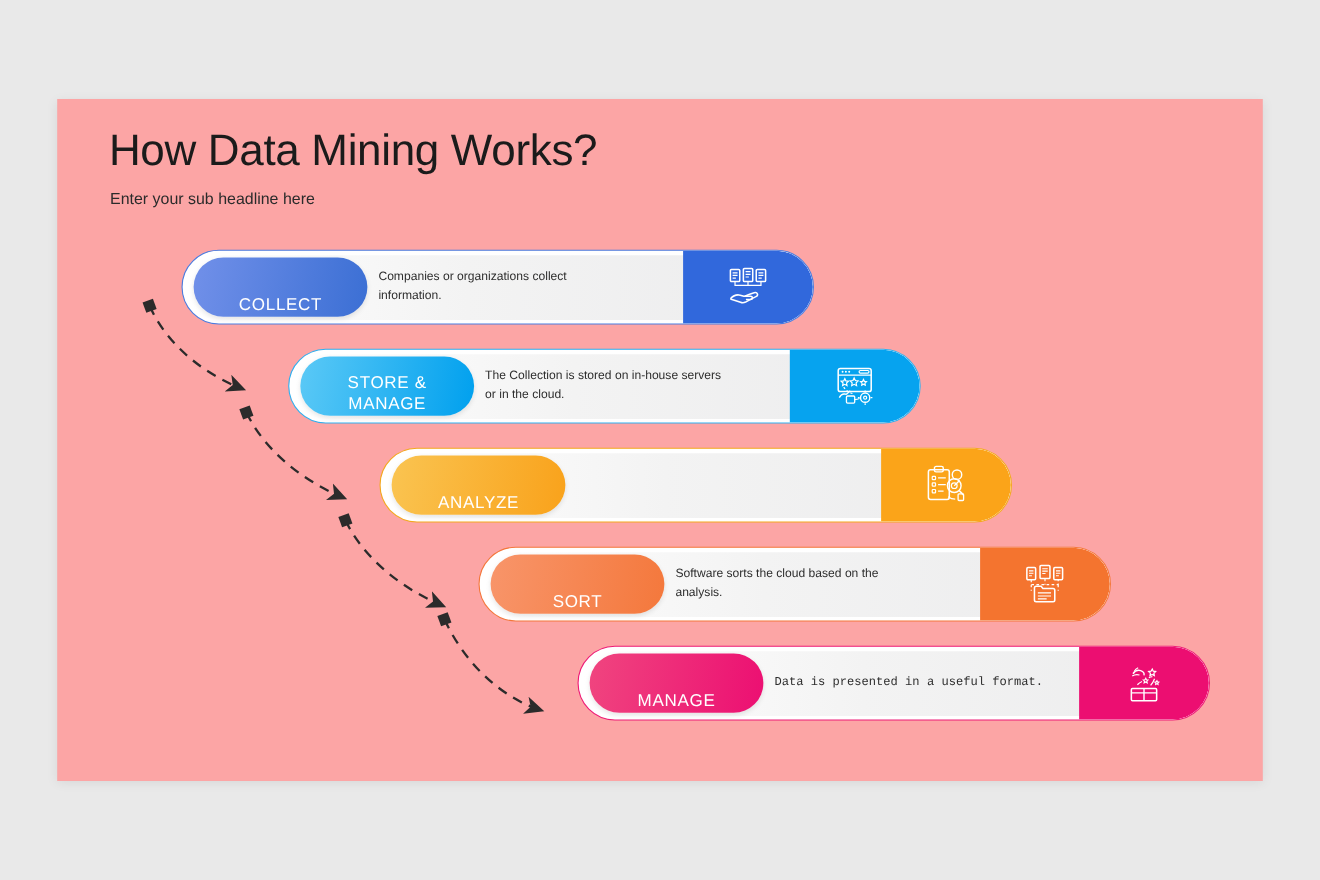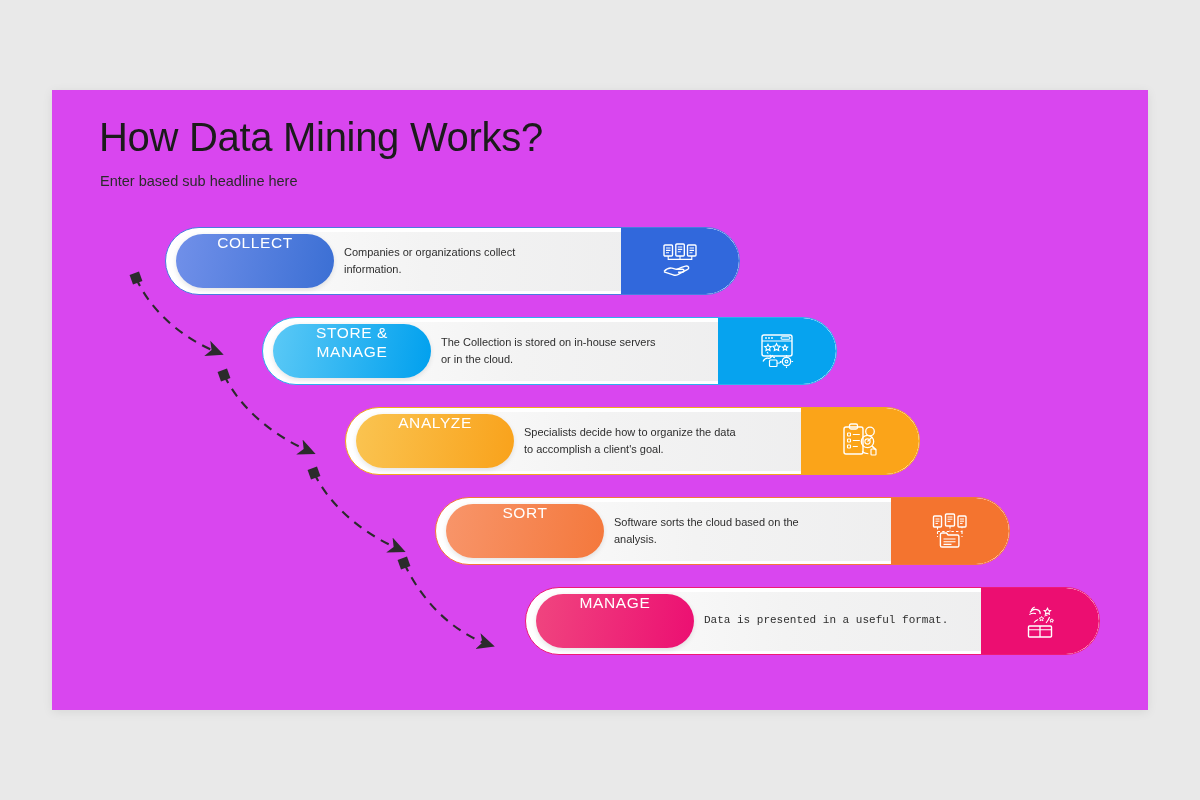--- a/index.html
+++ b/index.html
@@ -8,21 +8,21 @@
     background: #e9e9e9;
     font-family: "Liberation Sans", sans-serif;
     overflow: hidden;
   }
   #root { position: relative; width: 1200px; height: 800px; }
 
   .slide {
     position: absolute;
     left: 52px; top: 90px;
     width: 1096px; height: 620px;
-    background: #d946ef;
+    background: #fca5a5;
     box-shadow: 0 2px 10px rgba(0,0,0,0.08);
   }
 
   .title {
     position: absolute;
     left: 47px; top: 25px;
     font-size: 40px;
     font-weight: 400;
     color: #1b1b1b;
     letter-spacing: -0.3px;
@@ -80,21 +80,21 @@
   .endcap svg { display: block; }
 
   .label-pill {
     position: absolute;
     left: 10px; top: 6px;
     height: calc(100% - 12px);
     width: 158px;
     border-radius: 28px;
     background: linear-gradient(100deg, var(--c1) 0%, var(--c2) 100%);
     display: flex;
-    align-items: flex-start;
+    align-items: flex-end;
     justify-content: center;
     box-shadow: 0 2px 5px rgba(0,0,0,0.10);
   }
   .label-pill .ltext {
     color: #ffffff;
     font-size: 15.5px;
     font-weight: 400;
     letter-spacing: 0.6px;
     text-align: center;
     line-height: 1.22;
@@ -111,21 +111,21 @@
     white-space: pre-line;
   }
 </style>
 </head>
 <body>
 
 <div id="root">
   <div class="slide">
 
     <div class="title">How Data Mining Works?</div>
-    <div class="subtitle">Enter based sub headline here</div>
+    <div class="subtitle">Enter your sub headline here</div>
 
     <svg class="arrows" viewBox="0 0 1096 620">
       <defs>
         <marker id="ah" markerWidth="9" markerHeight="9" refX="6" refY="4.5" orient="auto">
           <path d="M0,0.6 L8.4,4.5 L0,8.4 L2.2,4.5 Z" fill="#2b2b2b"></path>
         </marker>
       </defs>
       <g stroke="#2b2b2b" stroke-width="2.1" fill="none" stroke-dasharray="9 7" stroke-linecap="butt">
         <path d="M84,188 C100,224 134,250 167,263" marker-end="url(#ah)"></path>
         <path d="M172,285 C190,322 226,348 259,362" marker-end="url(#ah)"></path>
@@ -219,22 +219,20 @@
               <path d="M27.5 20.5l4.8-4.6" stroke-width="1.2"></path>
               <path d="M31.9 24.9l4 4" stroke-width="1.5"></path>
               <rect x="31" y="28" width="5" height="6" rx="0.8" stroke-width="1.2"></rect>
               <path d="M22 30.5c1.8 1.4 4 2.2 6.4 2.2" stroke-width="1.1"></path>
             </svg>
           </span>
         </div>
         <div class="label-pill" style="--c1:#fac451; --c2:#f9a21b;">
           <span class="ltext">ANALYZE</span>
         </div>
-        <div class="desc" style="left:178px; width:300px;">Specialists decide how to organize the data
-to accomplish a client's goal.</div>
       </div>
     </div>
 
     <div class="row" style="left:383px; top:407px; width:575px; --accent:#f4773b; --endcap:#f4742f;">
       <div class="capsule">
         <div class="capsule-inner"></div>
         <div class="endcap">
           <span>
             <svg width="40" height="40" viewBox="0 0 40 40" fill="none" stroke="#ffffff" stroke-width="1.4">
               <rect x="3.5" y="5" width="8" height="11" rx="1"></rect>

